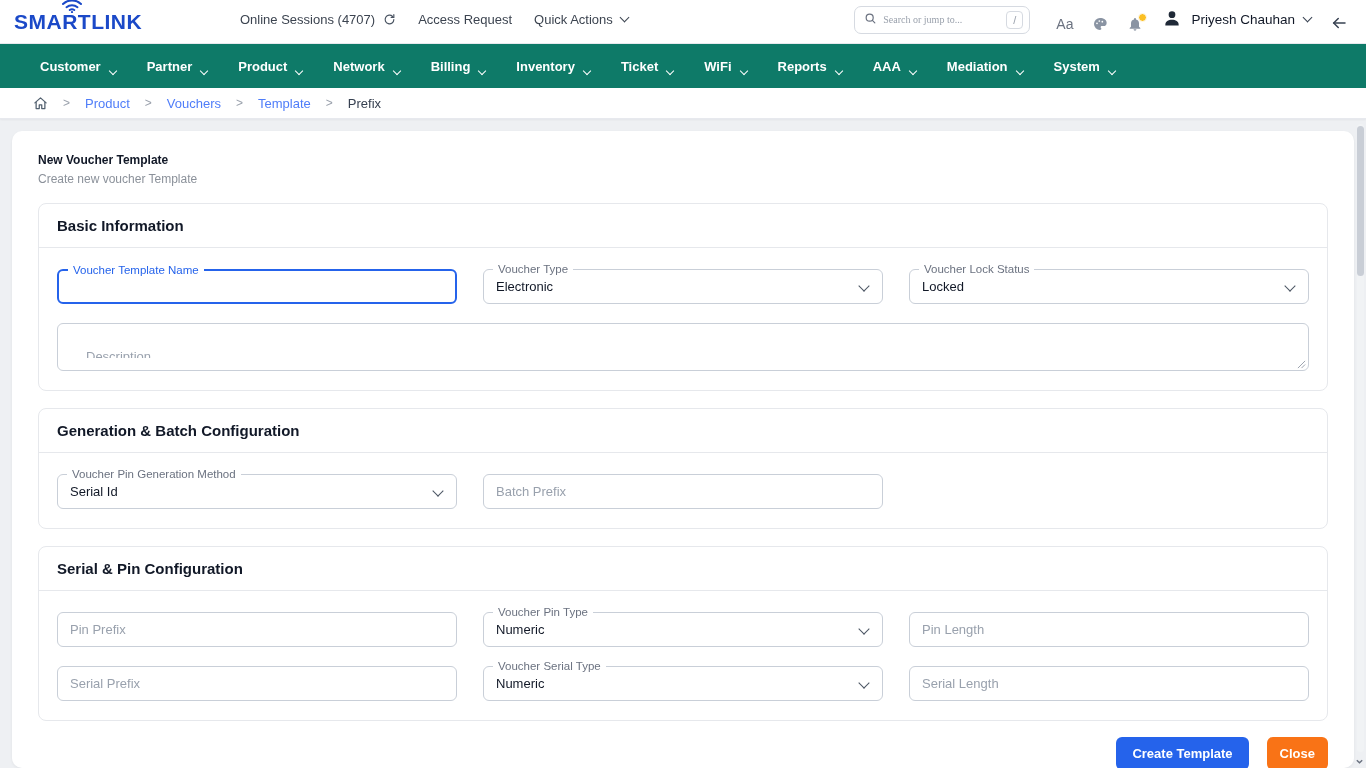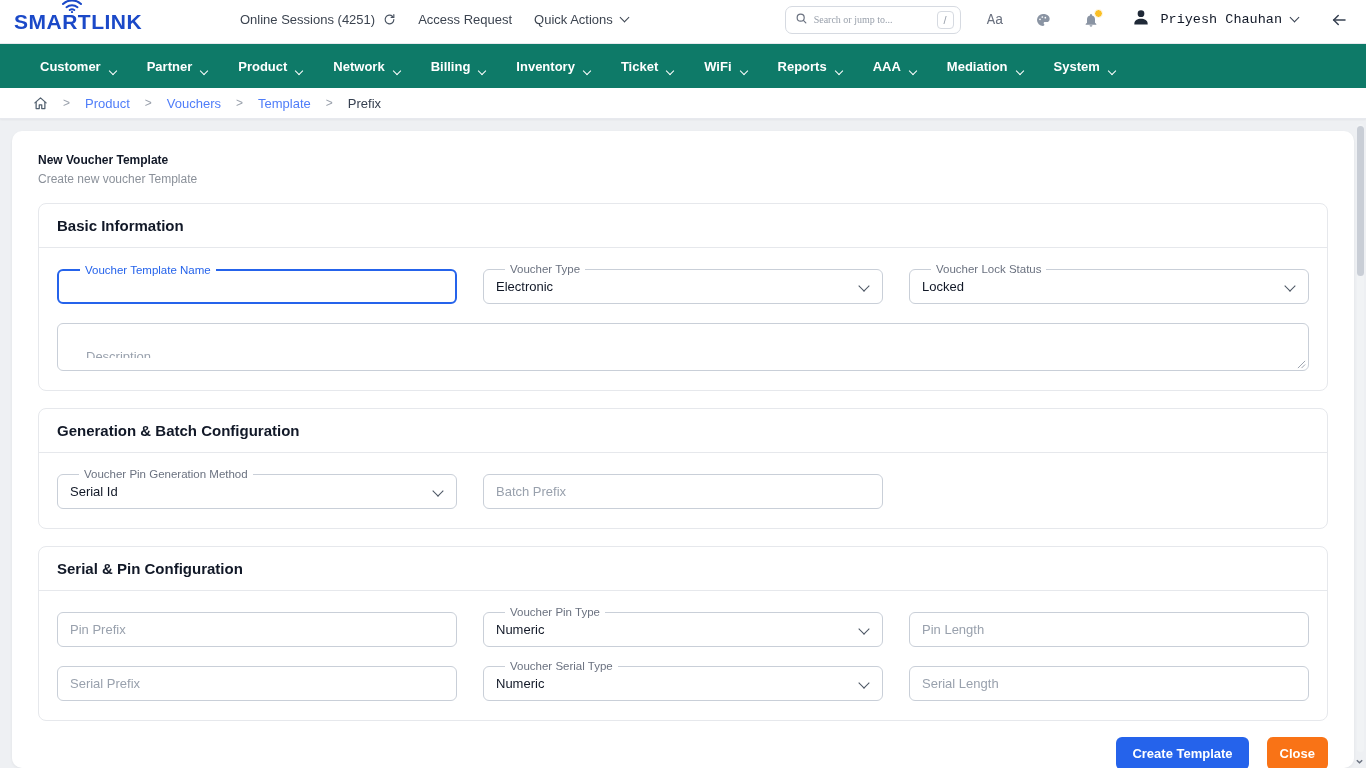--- a/index.html
+++ b/index.html
@@ -11,21 +11,21 @@
   .logo { position: relative; display: flex; align-items: flex-end; width: 172px; height: 40px; cursor: pointer; }
   .logo-text { font-size: 21px; font-weight: 800; letter-spacing: .5px; color: #1b49c8; line-height: 36px; }
   .logo-wifi { position: absolute; left: 46px; top: -2px; }
   .tb-left { display: flex; align-items: center; gap: 22px; margin-left: 54px; }
   .tb-item { display: flex; align-items: center; gap: 8px; font-size: 13px; color: #3c4450; cursor: pointer; white-space: nowrap; }
   .chev { width: 7px; height: 7px; border-right: 1.7px solid currentColor; border-bottom: 1.7px solid currentColor; transform: rotate(45deg); display: inline-block; margin-top: -4px; }
   .search-box { margin-left: auto; width: 176px; height: 28px; border: 1px solid #d6dae1; border-radius: 7px; display: flex; align-items: center; padding: 0 6px 0 9px; gap: 6px; background: #fff; }
   .search-input { border: none; outline: none; flex: 1; font-size: 10px; color: #0369a1; min-width: 0; font-family: Liberation Serif, serif; }
   .search-input::placeholder { color: #9aa1ac; }
   .kbd { border: 1px solid #d6dae1; border-radius: 4px; font-size: 11px; color: #9aa1ac; padding: 0 6px; height: 18px; line-height: 16px; }
-  .tb-right { display: flex; align-items: center; gap: 32px; margin-left: 26px; font-family: Liberation Mono, monospace; }
+  .tb-right { display: flex; align-items: flex-end; gap: 19px; margin-left: 26px; }
   .aa { font-size: 14px; color: #6b7280; cursor: pointer; }
   .icon-btn { position: relative; cursor: pointer; display: flex; align-items: center; }
   .badge-dot { position: absolute; top: -3px; right: -4px; width: 9px; height: 9px; border-radius: 50%; background: #fbbf24; border: 1.5px solid #fff; }
   .user { display: flex; align-items: center; gap: 9px; cursor: pointer; }
   .user-name { font-size: 13.5px; color: #111827; }
   .user .chev { color: #374151; }
 
   
   .navbar { height: 44px; background: #0e7a68; display: flex; align-items: center; padding-left: 40px; gap: 31px; }
   .nav-item { display: flex; align-items: flex-end; gap: 9px; color: #fff; font-size: 13px; font-weight: 600; cursor: pointer; white-space: nowrap; }
@@ -43,21 +43,21 @@
   .card { background: #fff; border-radius: 10px; box-shadow: 0 1px 3px rgba(16,24,40,.06); padding: 22px 26px 14px; height: 637px; display: flex; flex-direction: column; }
   .page-title { font-size: 12px; font-weight: 700; color: #111827; }
   .page-subtitle { font-size: 12px; color: #8b919a; margin-top: 5px; }
 
   .section { border: 1px solid #e6e8ec; border-radius: 8px; margin-top: 17px; background: #fff; }
   .sec-header { padding: 13px 18px; font-size: 15px; font-weight: 700; color: #111827; border-bottom: 1px solid #e6e8ec; }
   .sec-body { padding: 21px 18px 19px; display: grid; grid-template-columns: 1fr 1fr 1fr; column-gap: 26px; row-gap: 19px; }
 
   .field { position: relative; height: 35px; border: 1px solid #c9cfd8; border-radius: 6px; background: #fff; display: flex; align-items: center; padding: 0 12px; }
   .field.focused { border: 2px solid #2563eb; }
-  .flabel { position: absolute; top: -8px; left: 21px; background: #fff; padding: 0 5px; font-size: 11.5px; color: #6b7280; line-height: 14px; white-space: nowrap; }
+  .flabel { position: absolute; top: -8px; left: 9px; background: #fff; padding: 0 5px; font-size: 11.5px; color: #6b7280; line-height: 14px; white-space: nowrap; }
   .field.focused .flabel { color: #2563eb; }
   .fvalue { font-size: 13px; color: #111827; }
   .finput { border: none; outline: none; width: 100%; font-size: 13px; color: #111827; background: transparent; font-family: inherit; }
   .finput::placeholder, .ftextarea::placeholder { color: #99a1ad; }
   .select { cursor: pointer; }
   .sel-chev { position: absolute; right: 14px; top: 12px; width: 8px; height: 8px; border-right: 1.8px solid #4b5563; border-bottom: 1.8px solid #4b5563; transform: rotate(45deg); }
   .ta-field { grid-column: 1 / -1; height: 48px; align-items: flex-start; padding: 16px; }
   .ftextarea { border: none; outline: none; resize: none; width: 100%; height: 100%; padding: 9px 12px; font-size: 13px; font-family: inherit; color: #111827; background: transparent; }
   .resize-handle { position: absolute; right: 2px; bottom: 1px; line-height: 0; }
 
@@ -82,21 +82,21 @@
         <path d="M6.5 9.2 A 8.4 8.4 0 0 1 17.5 9.2"></path>
         <path d="M9.7 12 A 4.2 4.2 0 0 1 14.3 12"></path>
         <circle cx="12" cy="14" r="1.1" fill="#1b49c8" stroke="none"></circle>
       </svg>
     </span>
     <span class="logo-text">SMARTLINK</span>
   </div>
 
   <div class="tb-left">
     <div class="tb-item">
-      <span>Online Sessions (4251)</span>
+      <span>Online Sessions (4707)</span>
       <span class="icon-btn">
         <svg width="13" height="13" viewBox="0 0 24 24" fill="none" stroke="#4b5563" stroke-width="2.2" stroke-linecap="round">
           <path d="M20 12a8 8 0 1 1-2.3-5.6"></path>
           <path d="M20 3v5h-5"></path>
         </svg>
       </span>
     </div>
     <div class="tb-item">
       <span>Access Request</span>
     </div>

